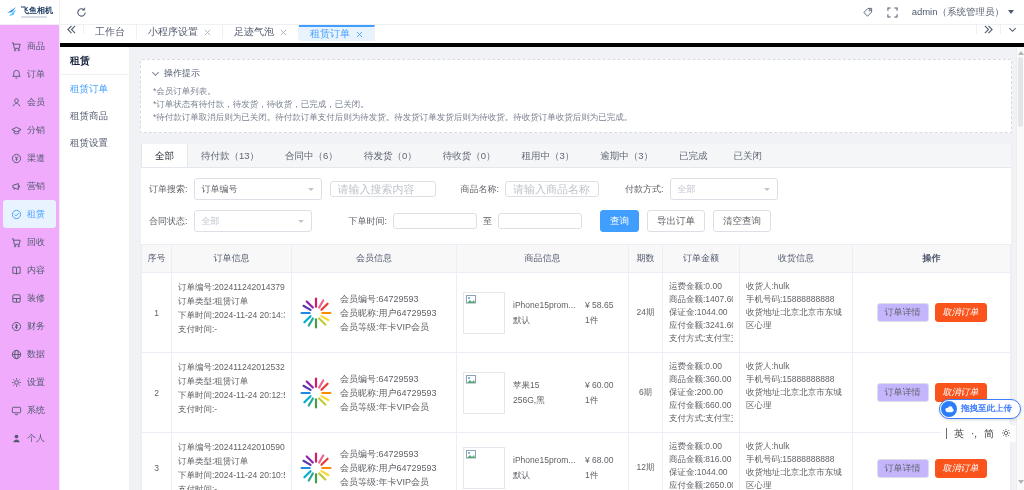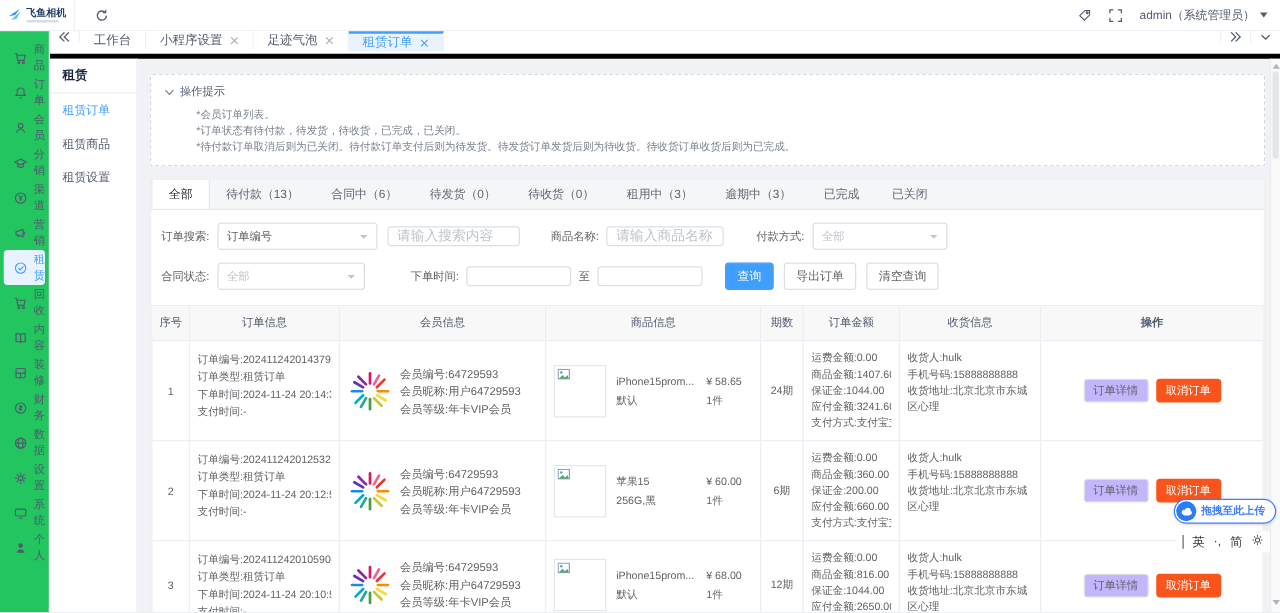--- a/index.html
+++ b/index.html
@@ -12,21 +12,21 @@
   .logo-txt{display:flex;flex-direction:column;align-items:flex-start;}
   .logo-name{font-size:8px;font-weight:bold;color:#1f3d66;line-height:9px;}
   .logo-sub{width:26px;height:2px;background:#d8dde5;margin-top:1px;border-radius:1px;}
   .icon-btn{background:none;border:none;display:flex;align-items:center;justify-content:center;cursor:pointer;color:#515a6e;}
   .tb-refresh{margin-left:16px;}
   .tb-right{margin-left:auto;display:flex;align-items:center;gap:14px;margin-right:10px;}
   .user{display:flex;align-items:center;gap:4px;font-size:9.5px;color:#515a6e;cursor:pointer;}
   .caret{width:0;height:0;border-left:3.5px solid transparent;border-right:3.5px solid transparent;border-top:4px solid #515a6e;}
   
   .body{display:flex;height:465px;}
-  .rail{width:40px;background:#22c55e;border-right:1px solid #f0f0f0;padding-top:7px;flex:none;}
+  .rail{width:60px;background:#f0abfc;border-right:1px solid #f0f0f0;padding-top:7px;flex:none;}
   .rail-item{height:28px;display:flex;align-items:center;gap:5px;padding-left:8px;font-size:9px;color:#515a6e;margin:0 3px;border-radius:3px;cursor:pointer;}
   .rail-item svg{flex:none;}
   .rail-item.active{background:#e8f3ff;color:#409eff;}
   .right{flex:1;display:flex;flex-direction:column;min-width:0;}
   
   .tabbar{height:22px;background:#fff;border-bottom:4px solid #000000;display:flex;align-items:flex-start;font-size:10px;color:#515a6e;flex:none;}
   .tb-edge{width:24px;display:flex;align-items:center;justify-content:center;border-right:1px solid #f0f0f0;color:#515a6e;cursor:pointer;}
   .tb-edge.r{border-right:none;border-left:1px solid #f0f0f0;}
   .tab{display:flex;align-items:center;gap:6px;padding:0 11px;border-right:1px solid #f0f0f0;cursor:pointer;background:#fff;}
   .tab .x{color:#a6abb3;display:flex;}
@@ -37,21 +37,21 @@
   .content{flex:1;display:flex;min-height:0;}
   .submenu{width:70px;background:#fff;border-right:1px solid #f0f0f0;font-size:9.5px;flex:none;}
   .submenu-title{height:28px;line-height:28px;padding-left:10px;font-weight:bold;color:#17233d;border-bottom:1px solid #f0f0f0;font-size:10px;}
   .submenu-item{height:27px;line-height:27px;padding-left:10px;color:#515a6e;cursor:pointer;}
   .submenu-item.active{color:#409eff;}
   .main{flex:1;min-width:0;padding:12px 12px 0 10px;overflow:hidden;}
   
   .tips{background:#fff;border:1px dashed #d7dbe0;border-radius:2px;padding:7px 12px 8px;margin-bottom:10px;}
   .tips-head{font-size:9px;color:#515a6e;display:flex;align-items:center;gap:6px;margin-bottom:5px;cursor:pointer;}
   .chev{width:5px;height:5px;border-right:1px solid #808695;border-bottom:1px solid #808695;transform:rotate(45deg);margin-top:-2px;}
-  .tips p{font-size:8.5px;color:#7a8290;line-height:13px;margin-left:24px;}
+  .tips p{font-size:8.5px;color:#7a8290;line-height:13px;}
   
   .panel{background:#fff;border:1px solid #f0f0f0;}
   .stabs{display:flex;background:#f5f6f8;border-bottom:1px solid #e4e7ed;height:24px;font-size:9.5px;color:#5f6672;}
   .stab{padding:0 13px;line-height:24px;cursor:pointer;white-space:nowrap;}
   .stab.active{background:#fff;border-right:1px solid #e4e7ed;border-left:1px solid #e4e7ed;color:#24292f;}
   
   .filters{padding:10px 8px 2px;font-size:9px;color:#606266;}
   .frow{display:flex;align-items:center;margin-bottom:10px;}
   .flabel{margin-right:6px;white-space:nowrap;}
   .sel{height:22px;border:1px solid #dcdfe6;border-radius:3px;display:flex;align-items:center;justify-content:space-between;padding:0 7px;background:#fff;cursor:pointer;text-align:right;}
@@ -77,21 +77,21 @@
   .product{display:flex;align-items:center;gap:8px;height:100%;}
   .pimg{width:42px;height:42px;border:1px solid #e4e7ed;background:#fff;position:relative;flex:none;}
   .pimg svg{position:absolute;top:2px;left:2px;}
   .pinfo{flex:1;min-width:0;}
   .prow{display:flex;line-height:15px;}
   .pname{width:72px;overflow:hidden;white-space:nowrap;flex:none;}
   .aline{line-height:13px;white-space:nowrap;overflow:hidden;}
   .dlines{line-height:13px;word-break:break-all;}
   .acts{display:flex;align-items:center;justify-content:center;gap:6px;height:100%;}
   .abtn{height:19px;border-radius:3px;font-size:9px;padding:0 7px;border:1px solid #dcdfe6;background:#c4b5fd;color:#606266;cursor:pointer;white-space:nowrap;}
-  .abtn.cancel{background:#fa541c;border-color:#fa541c;color:#fff;}
+  .abtn.cancel{background:#fa541c;border-color:#fa541c;color:#fff;font-style:italic;}
   
   .scroll-track{position:absolute;right:0;top:47px;bottom:0;width:8px;background:#fafafa;border-left:1px solid #ededed;}
   .sarrow{position:absolute;left:1px;width:0;height:0;border-left:3px solid transparent;border-right:3px solid transparent;}
   .sarrow.up{top:4px;border-bottom:4px solid #b0b3b8;}
   .sarrow.down{bottom:6px;border-top:4px solid #b0b3b8;}
   .sthumb{position:absolute;left:1px;top:10px;width:5px;height:70px;background:#e3e5e8;border-radius:3px;}
   .upload-pill{position:absolute;right:3px;top:399px;height:20px;display:flex;align-items:center;background:#fff;border:1px solid #3f7dff;border-radius:10px;padding:1px 8px 1px 1px;gap:4px;box-shadow:0 1px 3px rgba(0,0,0,.15);cursor:pointer;}
   .upload-circle{width:16px;height:16px;border-radius:50%;background:#2b7cf7;display:flex;align-items:center;justify-content:center;flex:none;}
   .upload-pill span{font-size:8.5px;font-weight:bold;color:#3f7dff;white-space:nowrap;}
   .ime{position:absolute;right:8px;top:425px;height:17px;display:flex;align-items:center;gap:7px;background:rgba(255,255,255,.85);border-radius:2px;padding:0 5px;font-size:10px;color:#3c3c3c;}

